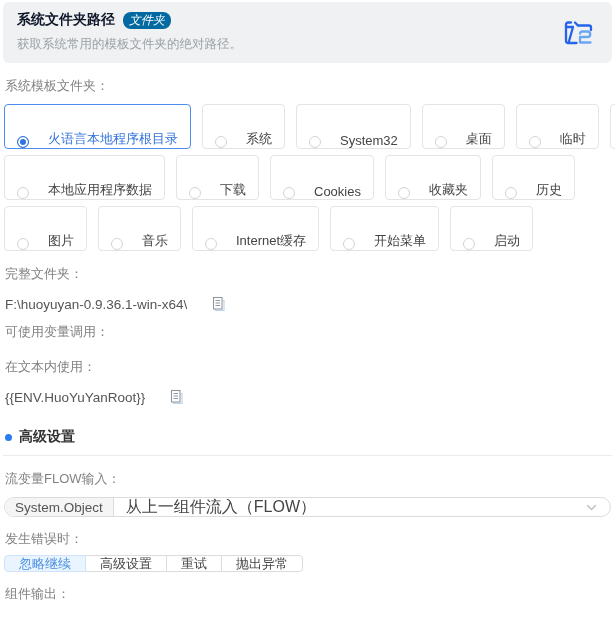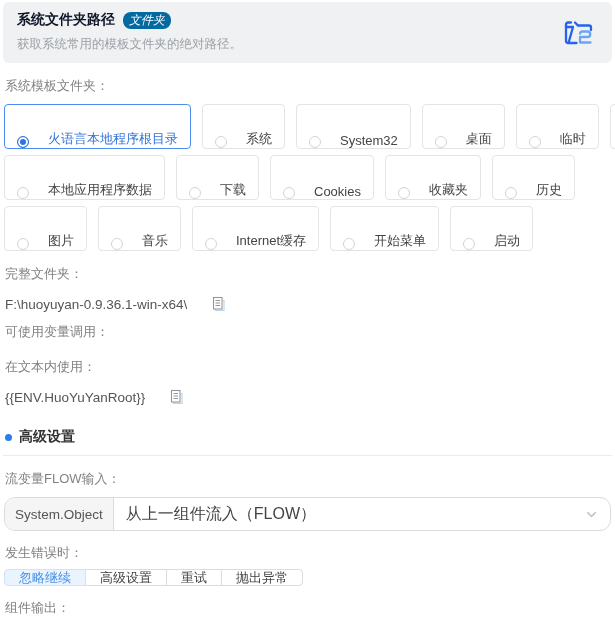--- a/index.html
+++ b/index.html
@@ -65,21 +65,21 @@
     display:flex; align-items:center; gap:7px;
     margin:23px 2px 0; font-weight:bold; font-size:14px; color:#333;
   }
   .dot { width:7px; height:7px; background:#2a7cf0; border-radius:50%; flex:none; }
   .rule { border:none; border-top:1px solid #ebebeb; margin:9px 0 0; }
 
   
   .select {
     display:flex; align-items:center; overflow:hidden;
     border:1px solid #dcdcdc; border-radius:11px;
-    height:34px; margin:9px 1px 0; background:#fff;
+    height:20px; margin:9px 1px 0; background:#fff;
   }
   .select-prefix {
     background:#f5f5f5; border-right:1px solid #dcdcdc;
     height:100%; display:flex; align-items:center;
     padding:0 10px; color:#555; font-size:13.5px; flex:none;
   }
   .select-value { padding:0 12px; font-size:16px; color:#444; flex:1; }
   .select-caret { padding-right:12px; display:flex; flex:none; }
 
   

